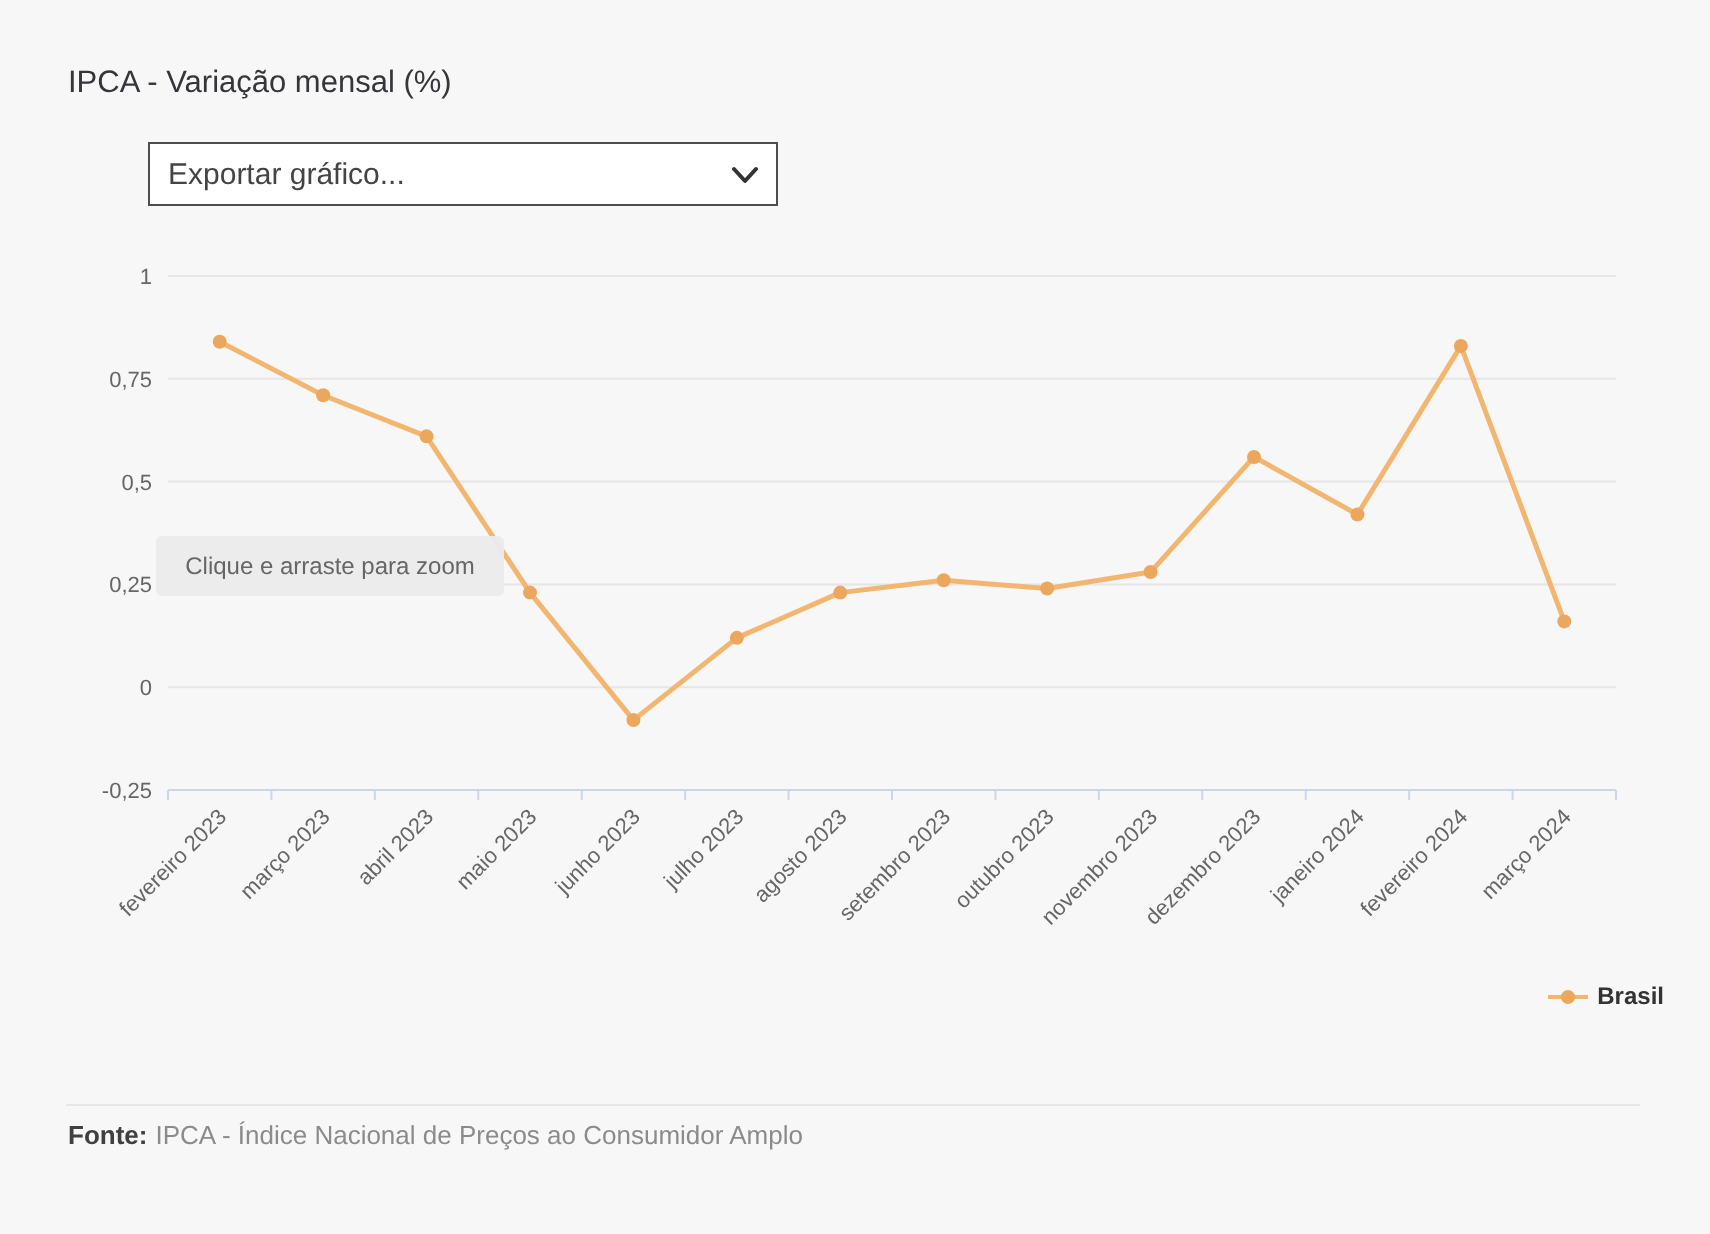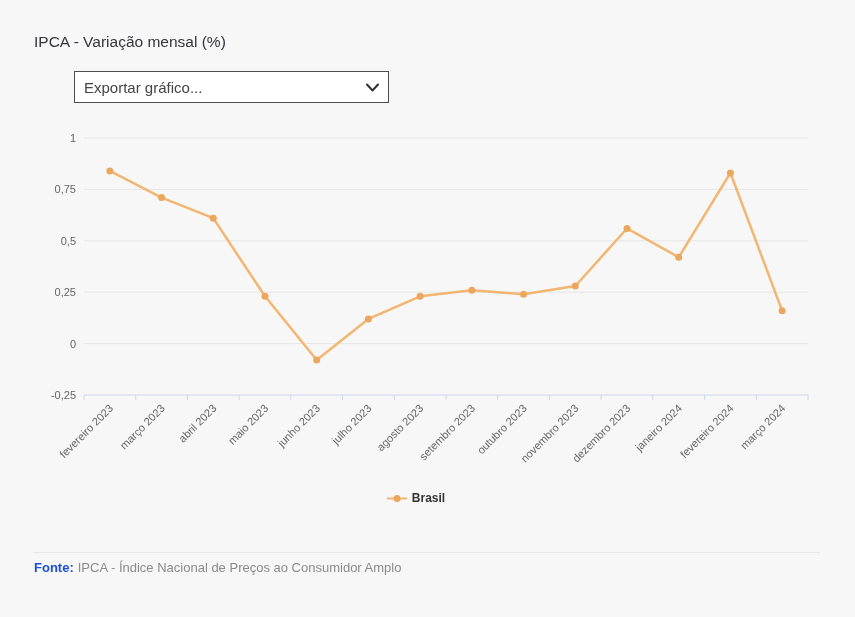--- a/index.html
+++ b/index.html
@@ -26,31 +26,31 @@
   #chart-svg{position:absolute;left:0;top:0;}
   #chart-svg text{font-family:"Liberation Sans", sans-serif;}
   .zoom-hint{
     position:absolute;left:78px;top:150px;width:174px;height:30px;
     background:rgba(235,235,235,0.95);border-radius:3px;
     display:flex;align-items:center;justify-content:center;
     font-size:12px;color:#666;
   }
   .legend{
     position:absolute;left:0;top:491px;width:832px;
-    display:flex;align-items:center;justify-content:center;gap:5px;
+    display:flex;align-items:center;justify-content:flex-end;gap:5px;
   }
   .legend-label{font-size:12px;font-weight:bold;color:#333;}
   .footer-divider{
     position:absolute;left:33px;top:552px;width:787px;height:0;
     border-top:1px solid #e6e6e6;
   }
   .footer-text{
     position:absolute;left:34px;top:560px;font-size:13px;color:#8b8b8b;
   }
-  .footer-text b{color:#1d4ed8;margin-right:4px;}
+  .footer-text b{color:#404040;margin-right:4px;}
 </style>
 </head>
 <body>
 
 <h1 class="page-title">IPCA - Variação mensal (%)</h1>
 
 <div class="select-wrap">
   <select aria-label="Exportar">
     <option>Exportar gráfico...</option>
   </select>
@@ -111,20 +111,21 @@
       <circle cx="368.42857142857144" cy="200.928" r="3.5" fill="#eca75f"></circle>
       <circle cx="420.14285714285717" cy="178.312" r="3.5" fill="#eca75f"></circle>
       <circle cx="471.8571428571429" cy="172.144" r="3.5" fill="#eca75f"></circle>
       <circle cx="523.5714285714286" cy="176.256" r="3.5" fill="#eca75f"></circle>
       <circle cx="575.2857142857142" cy="168.03199999999998" r="3.5" fill="#eca75f"></circle>
       <circle cx="627" cy="110.464" r="3.5" fill="#eca75f"></circle>
       <circle cx="678.7142857142858" cy="139.24800000000002" r="3.5" fill="#eca75f"></circle>
       <circle cx="730.4285714285714" cy="54.95200000000001" r="3.5" fill="#eca75f"></circle>
       <circle cx="782.1428571428571" cy="192.70399999999998" r="3.5" fill="#eca75f"></circle>
     </svg>
+  <div class="zoom-hint">Clique e arraste para zoom</div>
 </div>
 
 <div class="legend">
   <span class="legend-item" style="display:flex;align-items:center;gap:5px;">
     <svg width="20" height="9" viewBox="0 0 20 9">
       <line id="legend-line" x1="0" y1="4.5" x2="20" y2="4.5" stroke-width="2" stroke="#f3b671"></line>
       <circle id="legend-dot" cx="10" cy="4.5" r="3.5" fill="#eca75f"></circle>
     </svg>
     <span class="legend-label">Brasil</span>
   </span>

